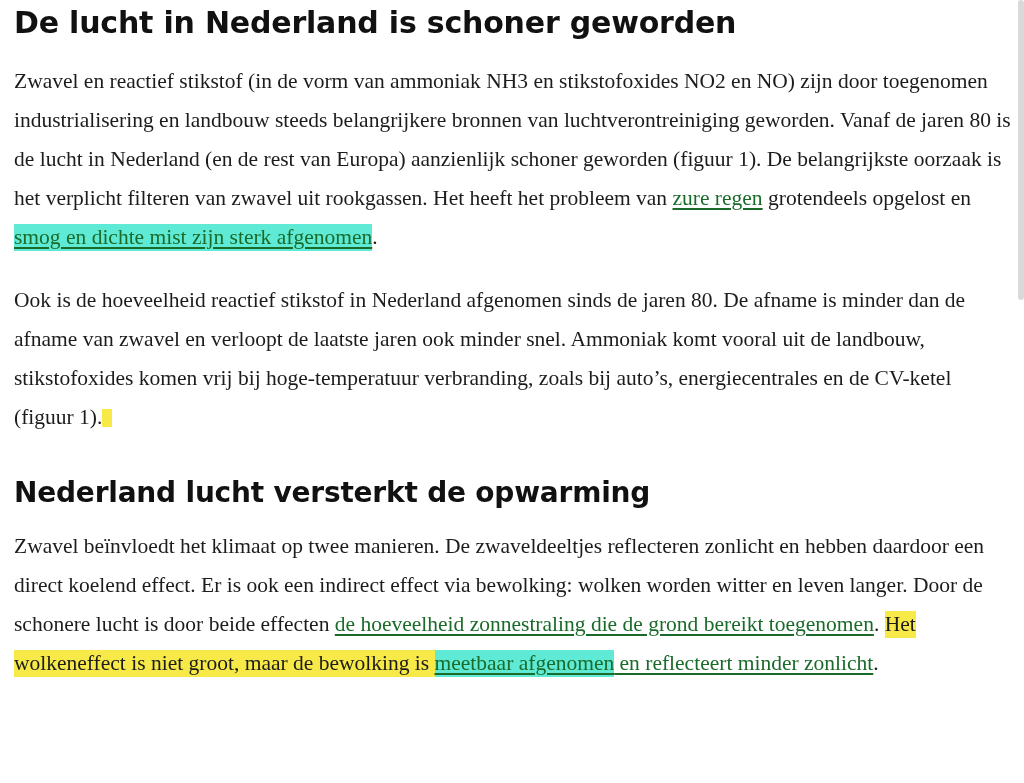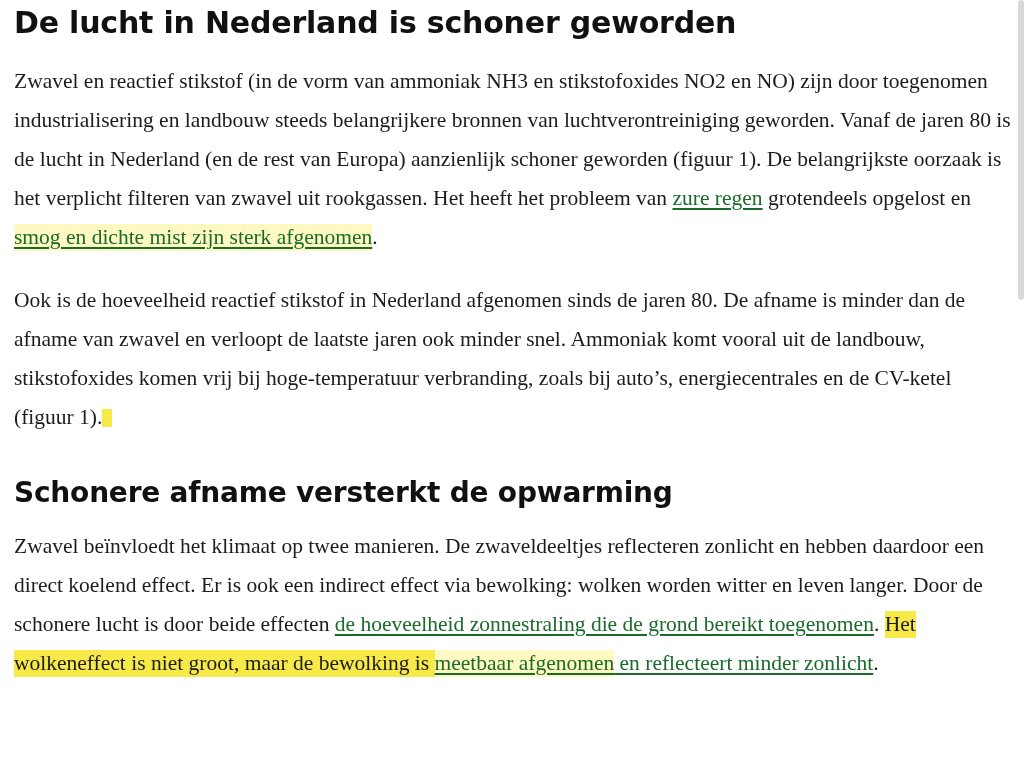--- a/index.html
+++ b/index.html
@@ -54,21 +54,21 @@
     color: #1a6b2a;
     text-underline-offset: 3px;
   }
   .hl {
     background-color: #f7ea48;
     box-decoration-break: clone;
     -webkit-box-decoration-break: clone;
     padding: 1px 0 2px 0;
   }
   .hl-link {
-    background-color: #fef9c3;
+    background-color: #5eead4;
     color: #1a6b2a;
     text-decoration: underline;
     text-underline-offset: 3px;
     box-decoration-break: clone;
     -webkit-box-decoration-break: clone;
     padding: 1px 0 2px 0;
   }
   .stray-mark {
     display: inline-block;
     width: 10px;
@@ -104,21 +104,21 @@
   <div class="gap-after-h1"></div>
 
   <p class="para"><span>Zwavel en reactief stikstof (in de vorm van ammoniak NH3 en stikstofoxides NO2 en NO) zijn door toegenomen industrialisering en landbouw steeds belangrijkere bronnen van luchtverontreiniging geworden. Vanaf de jaren 80 is de lucht in Nederland (en de rest van Europa) aanzienlijk schoner geworden (figuur 1). De belangrijkste oorzaak is het verplicht filteren van zwavel uit rookgassen. Het heeft het probleem van </span><a class="doclink" href="#">zure regen</a><span> grotendeels opgelost en </span><a class="hl-link" href="#">smog en dichte mist zijn sterk afgenomen</a><span>.</span></p>
 
   <div class="gap-para"></div>
 
   <p class="para"><span>Ook is de hoeveelheid reactief stikstof in Nederland afgenomen sinds de jaren 80. De afname is minder dan de afname van zwavel en verloopt de laatste jaren ook minder snel. Ammoniak komt vooral uit de landbouw, stikstofoxides komen vrij bij hoge-temperatuur verbranding, zoals bij auto’s, energiecentrales en de CV-ketel (figuur 1).</span><span class="stray-mark"></span></p>
 
   <div class="gap-para"></div>
 
-  <h2 class="doc-heading heading-2">Schonere afname versterkt de opwarming</h2>
+  <h2 class="doc-heading heading-2">Nederland lucht versterkt de opwarming</h2>
 
   <div class="gap-after-h2"></div>
 
   <p class="para"><span>Zwavel beïnvloedt het klimaat op twee manieren. De zwaveldeeltjes reflecteren zonlicht en hebben daardoor een direct koelend effect. Er is ook een indirect effect via bewolking: wolken worden witter en leven langer. Door de schonere lucht is door beide effecten </span><a class="doclink" href="#">de hoeveelheid zonnestraling die de grond bereikt toegenomen</a><span>. </span><span class="hl">Het wolkeneffect is niet groot, maar de bewolking is </span><a class="hl-link" href="#">meetbaar afgenomen</a><a class="doclink" href="#"> en reflecteert minder zonlicht</a><span>.</span></p>
 
   <div class="scrollbar">
     <div class="scrollbar-thumb"></div>
   </div>
 
 </div>

